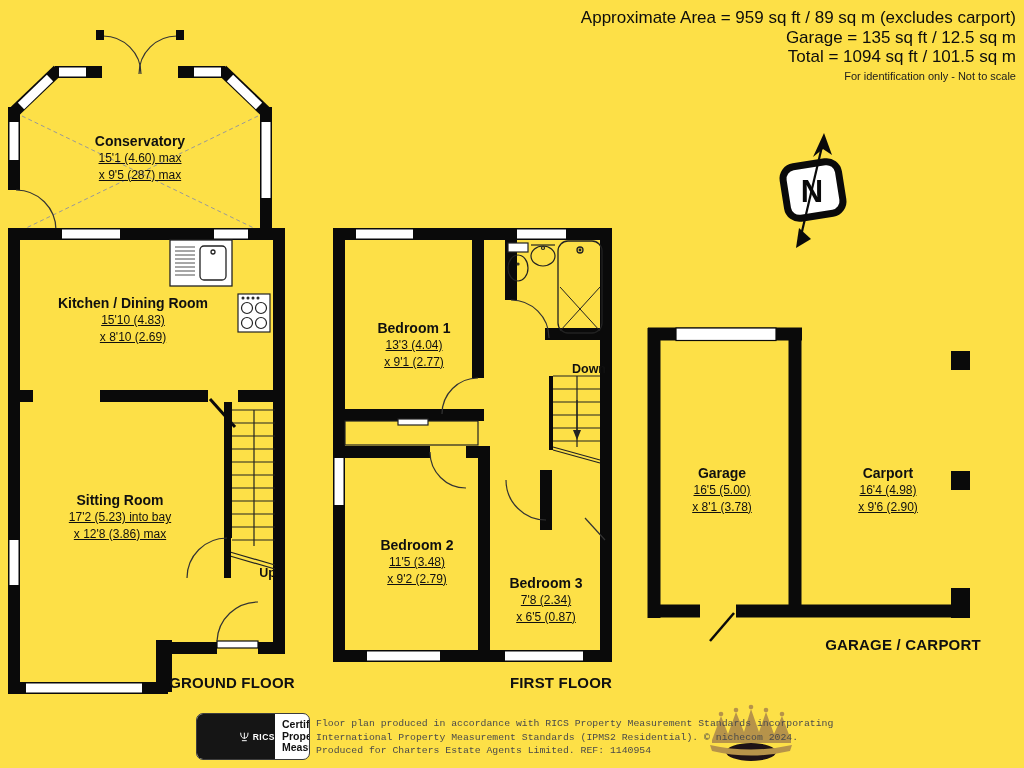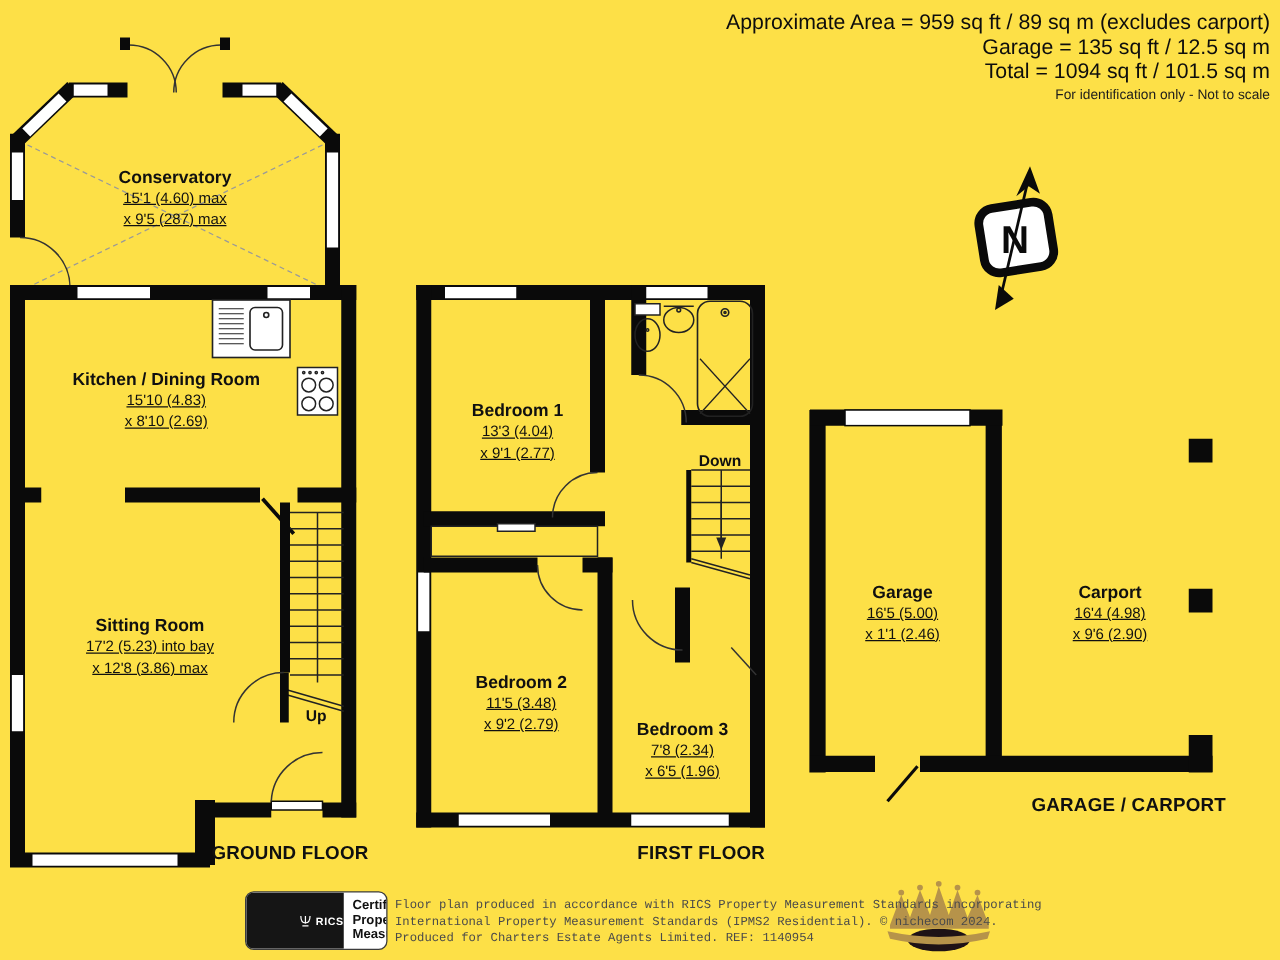--- a/index.html
+++ b/index.html
@@ -4,21 +4,21 @@
 <style>
   html,body{margin:0;padding:0;background:#fff;}
   .canvas{position:relative;width:1024px;height:768px;background:#fde047;
           font-family:"Liberation Sans","DejaVu Sans",sans-serif;overflow:hidden;}
   svg.plan{position:absolute;left:0;top:0;}
   .room-label{position:absolute;text-align:center;color:#101010;}
   .rn{font-weight:bold;font-size:14px;line-height:17px;}
   .rd{font-size:12px;line-height:16.5px;text-decoration:underline;}
   .floor-label{position:absolute;font-weight:bold;font-size:15px;color:#101010;
                text-align:center;width:220px;letter-spacing:.2px;}
-  .stair-label{position:absolute;font-weight:bold;font-size:12.5px;color:#101010;text-align:center;}
+  .stair-label{position:absolute;font-weight:bold;font-size:12.5px;color:#101010;text-align:right;}
   .header{position:absolute;top:8px;right:8px;text-align:right;color:#0d0d0d;}
   .header .big{font-size:17px;line-height:19.5px;}
   .header .small{font-size:11px;margin-top:3px;color:#1c1c1c;}
   .footer-text{position:absolute;left:316px;top:717px;font-size:9.8px;line-height:13.5px;color:#4a4a4a;font-family:Liberation Mono, monospace;}
   .badge{position:absolute;left:196px;top:713px;width:114px;height:47px;border:1.5px solid #3c3c3c;
          border-radius:7px;display:flex;overflow:hidden;background:#fff;box-sizing:border-box;}
   .badge-left{width:38px;background:#151515;color:#fff;display:flex;flex-direction:row;
               align-items:center;justify-content:center;gap:1px;padding-left:40px;}
   .badge-brand{font-size:8.5px;font-weight:bold;letter-spacing:.5px;}
   .badge-right{flex:1;display:flex;flex-direction:column;justify-content:center;padding-left:7px;color:#111;}
@@ -270,26 +270,26 @@
     <div class="rd">x 9'1 (2.77)</div>
   </div>
   <div class="room-label" style="left:317px;top:537px;width:200px">
     <div class="rn">Bedroom 2</div>
     <div class="rd">11'5 (3.48)</div>
     <div class="rd">x 9'2 (2.79)</div>
   </div>
   <div class="room-label" style="left:446px;top:575px;width:200px">
     <div class="rn">Bedroom 3</div>
     <div class="rd">7'8 (2.34)</div>
-    <div class="rd">x 6'5 (1.96)</div>
+    <div class="rd">x 6'5 (0.87)</div>
   </div>
   <div class="room-label" style="left:622px;top:465px;width:200px">
     <div class="rn">Garage</div>
     <div class="rd">16'5 (5.00)</div>
-    <div class="rd">x 1'1 (2.46)</div>
+    <div class="rd">x 8'1 (3.78)</div>
   </div>
   <div class="room-label" style="left:788px;top:465px;width:200px">
     <div class="rn">Carport</div>
     <div class="rd">16'4 (4.98)</div>
     <div class="rd">x 9'6 (2.90)</div>
   </div>
 
   <div class="stair-label" style="left:230px;top:566px;width:46px">Up</div>
   <div class="stair-label" style="left:546px;top:362px;width:60px">Down</div>
 

